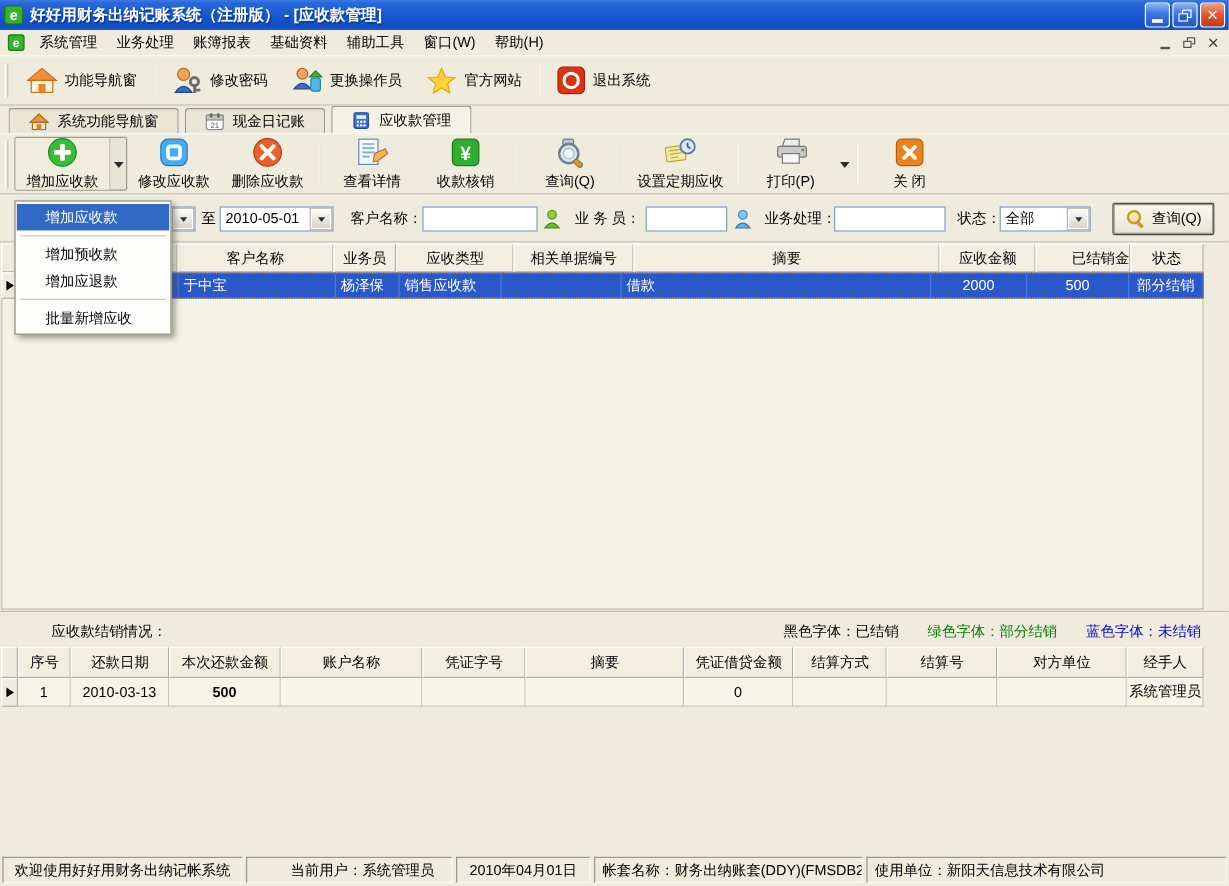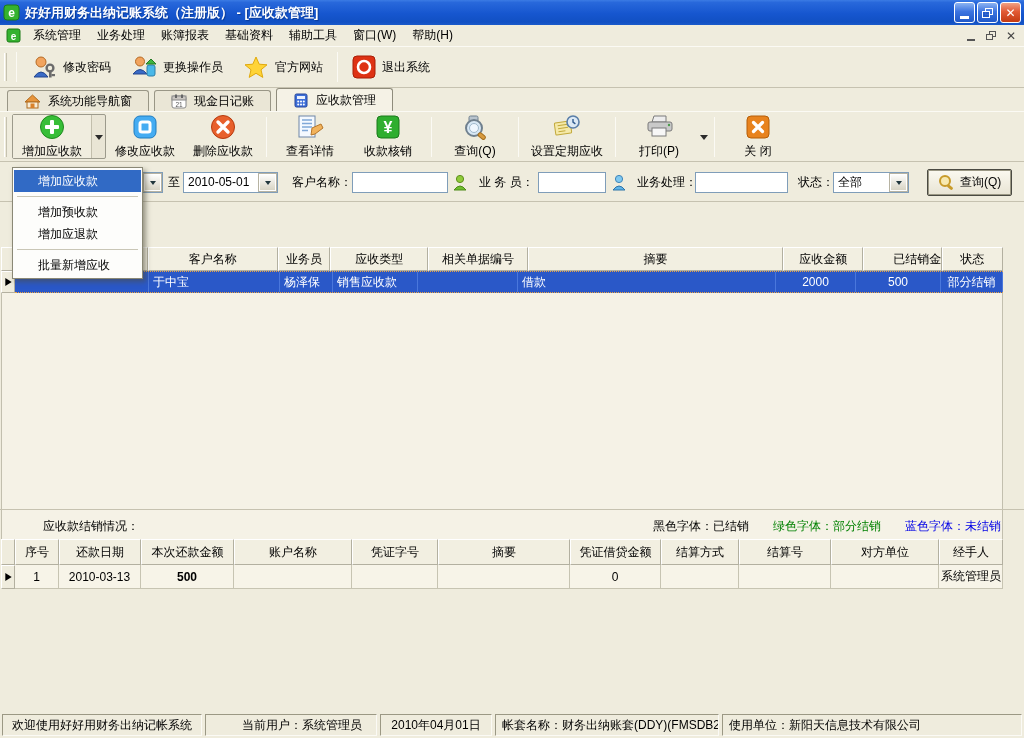--- a/index.html
+++ b/index.html
@@ -146,20 +146,30 @@
       <i class="mdi-rest">
         <i></i>
         <i></i>
       </i>
     </span>
   <span class="mdi-btn">✕</span>
 </div>
 
 <div class="toolbar1">
   <span class="grip"></span>
+  <span class="tb1-btn">
+    <span class="icon">
+      <svg width="26" height="24">
+          <polygon points="13,2 25,12 1,12" fill="#F0903A" stroke="#C96F1E"></polygon>
+          <rect x="4" y="12" width="18" height="10" fill="#FBF2DF" stroke="#C96F1E"></rect>
+          <rect x="10" y="15" width="6" height="7" fill="#E8862F"></rect>
+        </svg>
+    </span>
+    <span>功能导航窗</span>
+  </span>
   <span class="tb-sep"></span>
   <span class="tb1-btn">
     <span class="icon">
       <svg width="26" height="24">
           <circle cx="10" cy="7" r="5" fill="#F2A45E" stroke="#B56A24"></circle>
           <path d="M3,22 q7,-10 14,0 z" fill="#3A6BC6" stroke="#24478F"></path>
           <circle cx="19" cy="13" r="3.4" fill="none" stroke="#6B6B6B" stroke-width="2.4"></circle>
           <rect x="18" y="15.5" width="2.6" height="7" fill="#6B6B6B"></rect>
           <rect x="20.5" y="19" width="3.5" height="2.2" fill="#6B6B6B"></rect>
         </svg>
@@ -400,21 +410,21 @@
         <svg width="17" height="16">
             <circle cx="7" cy="7" r="5" fill="#F7E9B0" stroke="#C89B2A" stroke-width="2"></circle>
             <rect x="10.5" y="10" width="6.5" height="3" rx="1.5" transform="rotate(40 10.5 10)" fill="#C89B2A"></rect>
           </svg>
       </span>
       <span>查询(Q)</span>
     </span>
   </span>
 </div>
 
-<div class="grid" style="top:203px;margin-top:44px;">
+<div class="grid" style="top:203px;">
   <div class="grow" style="height:24px;">
     <span class="ind" style="width:14px;"></span>
     <span class="gh" style="width:134px;"></span>
     <span class="gh" style="width:131px;">客户名称</span>
     <span class="gh" style="width:53px;">业务员</span>
     <span class="gh" style="width:99px;">应收类型</span>
     <span class="gh" style="width:100px;">相关单据编号</span>
     <span class="gh" style="width:258px;">摘要</span>
     <span class="gh" style="width:80px;">应收金额</span>
     <span class="gh" style="width:79px;padding-left:42px;">已结销金额</span>

